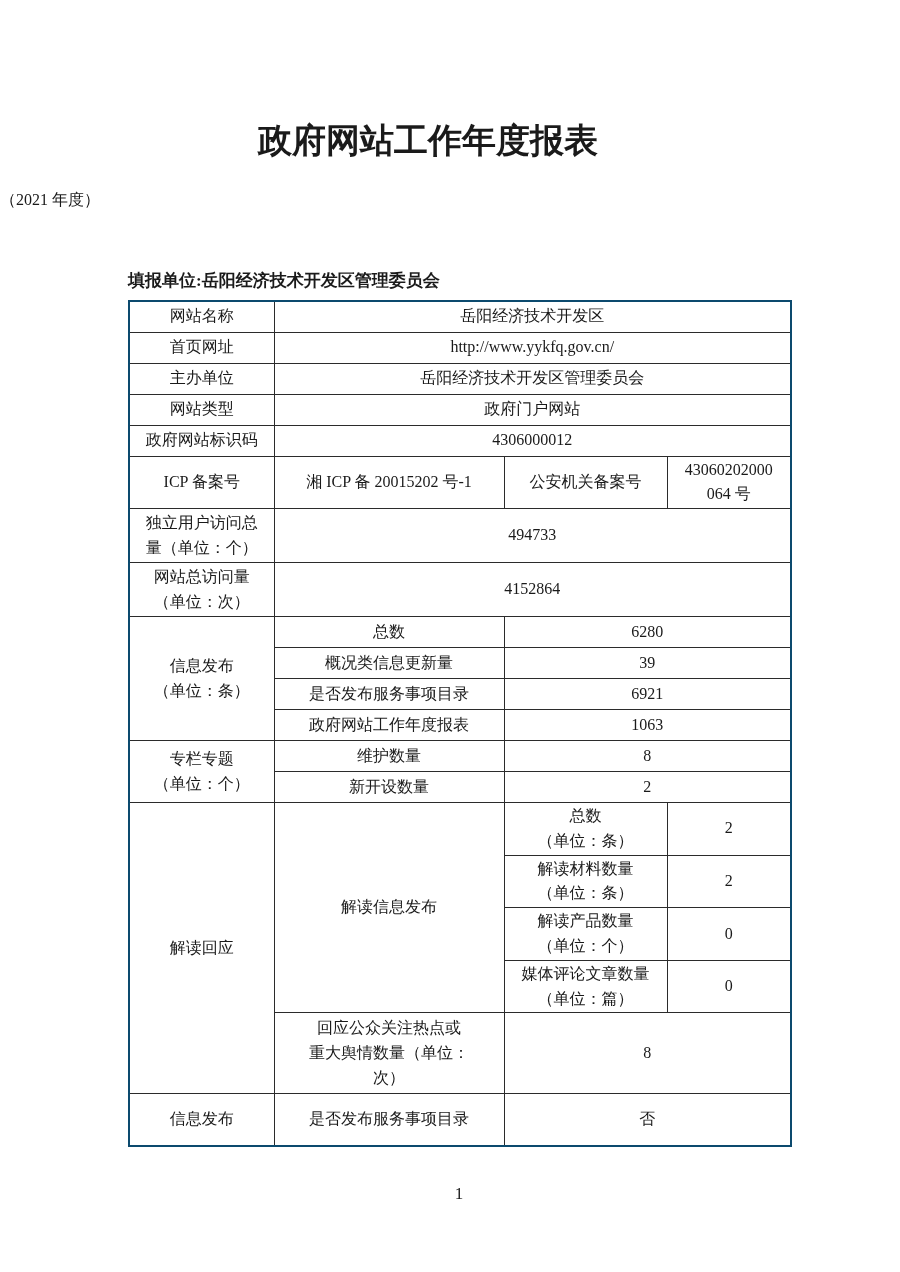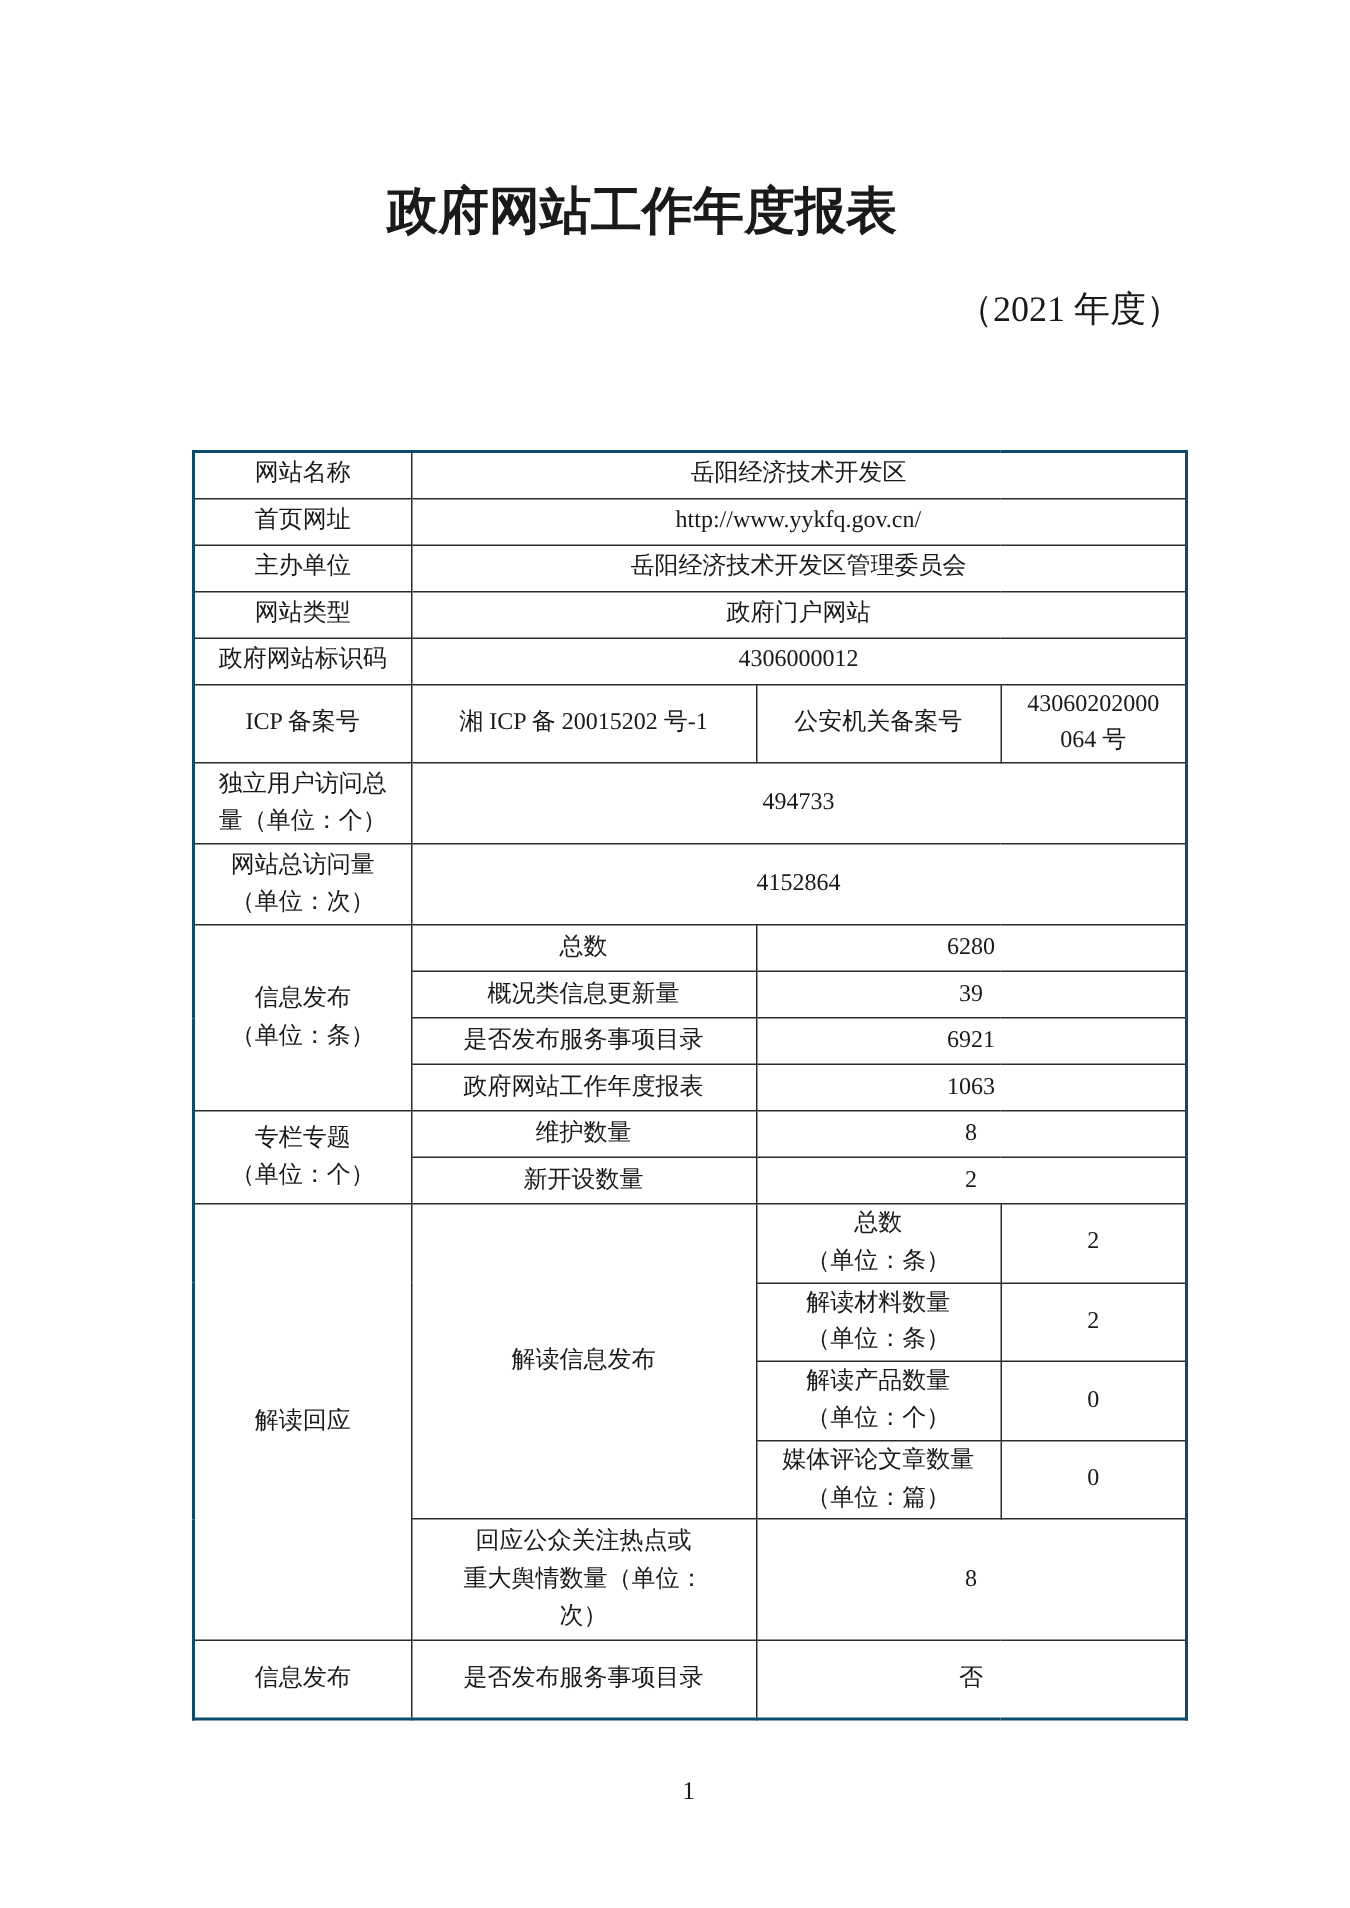--- a/index.html
+++ b/index.html
@@ -17,22 +17,22 @@
     top: 118px; left: 0; width: 856px;
     text-align: center;
     font-family: "Liberation Sans", "DejaVu Sans", sans-serif;
     font-size: 34px;
     font-weight: bold;
     letter-spacing: 0px;
   }
   .doc-subtitle {
     position: absolute;
     top: 190px; left: 0; width: 788px;
-    text-align: right;
-    font-size: 24px;
+    text-align: left;
+    font-size: 16px;
   }
   .filler-line {
     position: absolute;
     top: 269px; left: 128px;
     font-size: 17px;
     font-weight: bold;
   }
   table.report {
     position: absolute;
     top: 300px; left: 128px;
@@ -63,20 +63,21 @@
     font-size: 17px;
   }
 </style>
 </head>
 <body>
 
 <div class="page">
 
   <div class="doc-title">政府网站工作年度报表</div>
   <div class="doc-subtitle">（2021 年度）</div>
+  <div class="filler-line">填报单位:岳阳经济技术开发区管理委员会</div>
 
   <table class="report">
     <colgroup>
       <col style="width:145px">
       <col style="width:230px">
       <col style="width:163px">
       <col style="width:124px">
     </colgroup>
     <tbody>
       <tr class="h31">

